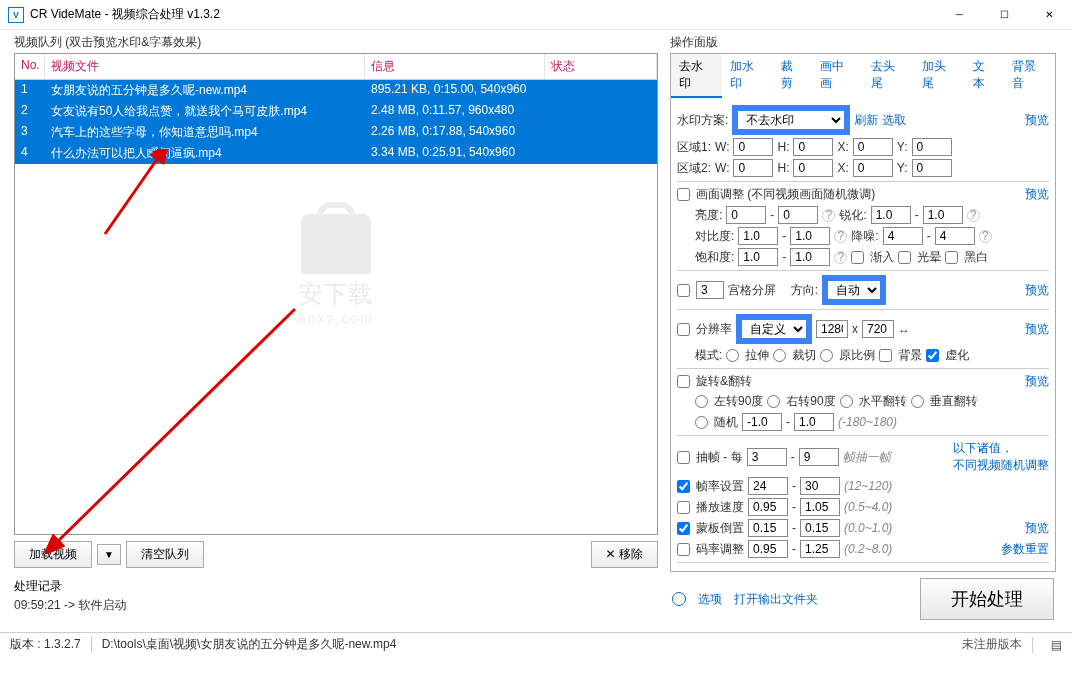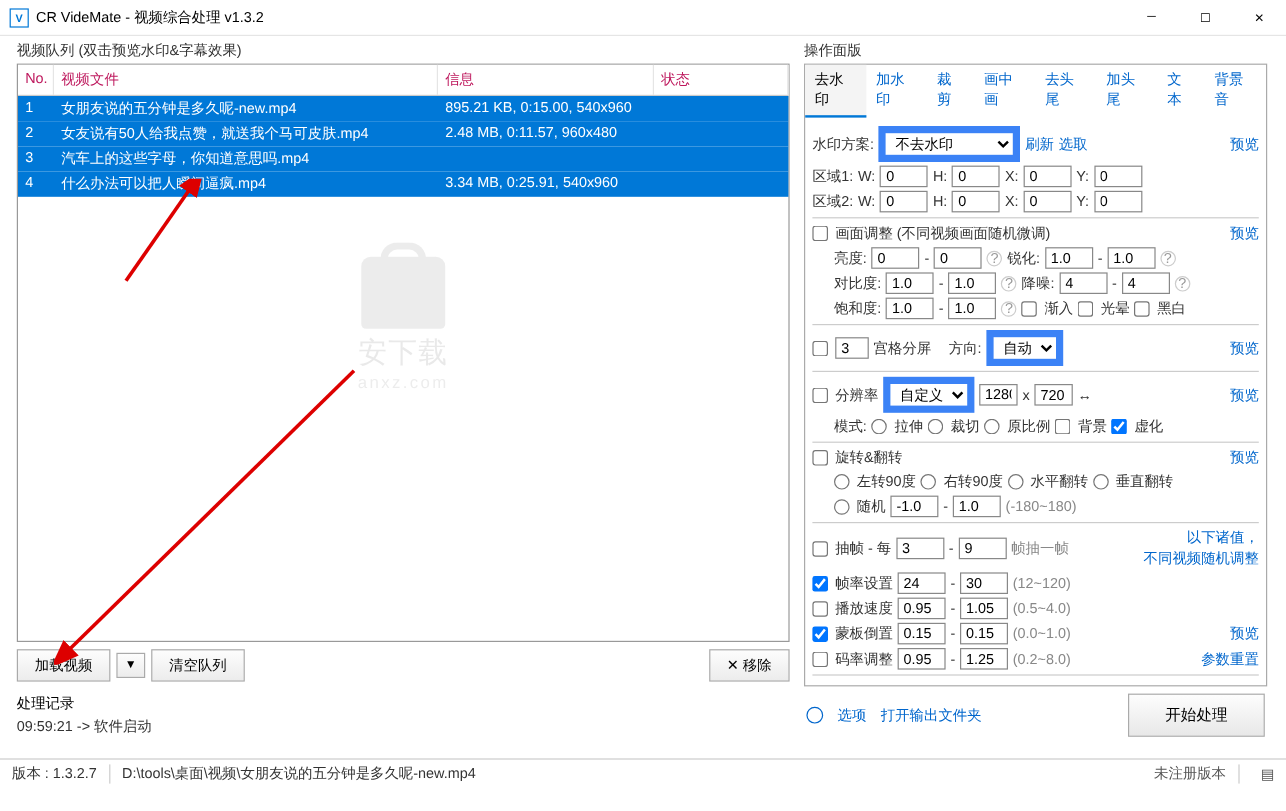--- a/index.html
+++ b/index.html
@@ -61,30 +61,30 @@
 .ops-body { padding: 4px 6px; font-size: 12px; color: #333; overflow-y: auto; }
 .row { display: flex; align-items: center; gap: 4px; margin: 3px 0; flex-wrap: nowrap; }
 .row label, .row span { font-size: 12px; white-space: nowrap; }
 .sel { border: 6px solid #3b82f6; padding: 1px 4px; font-size: 12px; background: #fff; }
 .sel.wide { width: 118px; }
 .num { border: 1px solid #888; width: 40px; padding: 1px 4px; font-size: 12px; text-align: left; background:#fff; }
 .num.wide { width: 32px; }
 .link { color: #0066cc; cursor: pointer; }
 .hr { border-top: 1px solid #ccc; margin: 4px 0; }
 .qmark { color:#999; border:1px solid #ccc; border-radius:50%; width:13px; height:13px; display:inline-flex; align-items:center; justify-content:center; font-size:9px; }
-.gray { color:#888; }
+.gray { color:#888;font-style:italic; }
 .cb { margin-right:2px; }
 .right-link { margin-left:auto; }
 .indent { padding-left: 18px; }
 .radio { margin-right:2px; }
 input[type=text].out { border:1px solid #888; padding:2px 4px; font-size:12px; width: 286px; }
 .dotbtn { border:1px solid #aaa; background:linear-gradient(#fdfdfd,#ececec); padding:3px 8px; cursor:pointer; }
 
 .right-footer { display:flex; align-items:center; gap:12px; padding:6px 2px 2px; }
-.start-btn { border:1px solid #aaa; background:linear-gradient(#fdfdfd,#e8e8e8); padding:8px 30px; font-size:13px; cursor:pointer; }
+.start-btn { border:1px solid #aaa; background:linear-gradient(#fdfdfd,#e8e8e8); padding:8px 30px; font-size:18px; cursor:pointer; }
 .gear { width:14px; height:14px; border:1.5px solid #0066cc; border-radius:50%; display:inline-block; position:relative; }
 
 
 .log-section { padding: 2px 14px; height: 60px; }
 .log-title { font-size:12px; margin: 4px 0 2px; }
 .log-body { font-size:12px; color:#333; }
 
 
 .statusbar { border-top:1px solid #ccc; height: 24px; display:flex; align-items:center; padding: 0 10px; font-size:12px; color:#333; }
 .sb-sep { width:1px; height:16px; background:#ccc; margin:0 10px; }
@@ -123,20 +123,21 @@
       </div>
       <div class="vl-row">
         <div class="vl-col-no">2</div>
         <div class="vl-col-file">女友说有50人给我点赞，就送我个马可皮肤.mp4</div>
         <div class="vl-col-info">2.48 MB, 0:11.57, 960x480</div>
         <div class="vl-col-status"></div>
       </div>
       <div class="vl-row">
         <div class="vl-col-no">3</div>
         <div class="vl-col-file">汽车上的这些字母，你知道意思吗.mp4</div>
+        <div class="vl-col-info">2.26 MB, 0:17.88, 540x960</div>
         <div class="vl-col-status"></div>
       </div>
       <div class="vl-row">
         <div class="vl-col-no">4</div>
         <div class="vl-col-file">什么办法可以把人瞬间逼疯.mp4</div>
         <div class="vl-col-info">3.34 MB, 0:25.91, 540x960</div>
         <div class="vl-col-status"></div>
       </div>
 
       <div class="watermark-logo">
@@ -299,21 +300,21 @@
           <input type="radio" class="radio" style=""><span>随机</span>
           <input class="num" value="-1.0" style=""> - <input class="num" value="1.0" style="">
           <span class="gray">(-180~180)</span>
         </div>
         <div class="hr"></div>
         <div class="row">
           <input type="checkbox" class="cb" style="">
           <span>抽帧 - 每</span>
           <input class="num" value="3" style=""> - <input class="num" value="9" style="">
           <span class="gray">帧抽一帧</span>
-          <span class="link right-link" style="text-align:right"><span>以下诸值，</span><br><span>不同视频随机调整</span></span>
+          <span class="link right-link" style=""><span>以下诸值，</span><br><span>不同视频随机调整</span></span>
         </div>
         <div class="row">
           <input type="checkbox" class="cb" checked="" style="">
           <span>帧率设置</span>
           <input class="num" value="24" style=""> - <input class="num" value="30" style="">
           <span class="gray">(12~120)</span>
         </div>
         <div class="row">
           <input type="checkbox" class="cb" style="">
           <span>播放速度</span>

